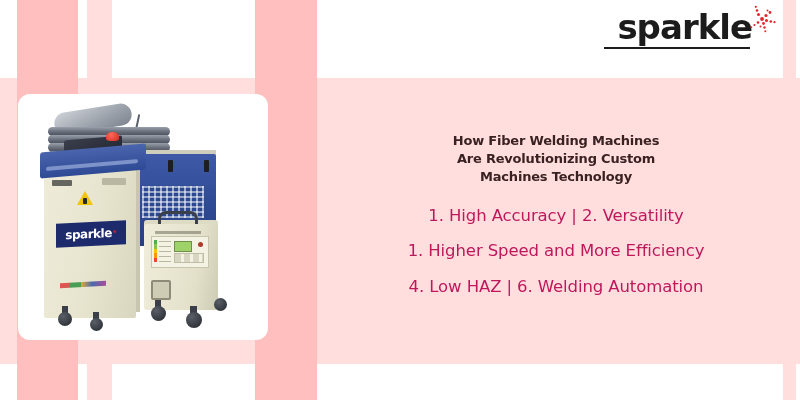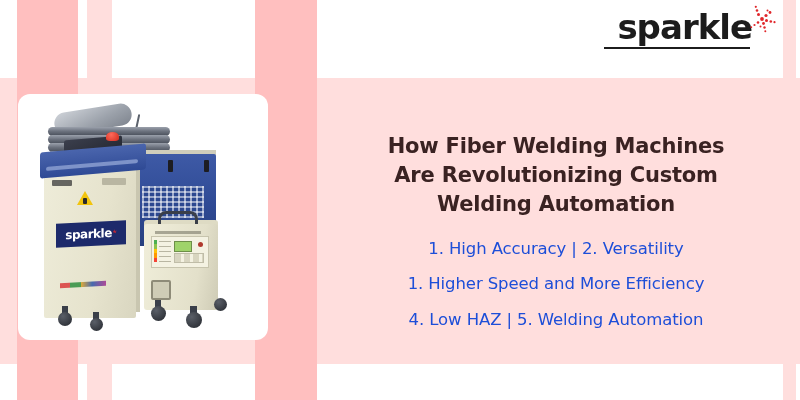--- a/index.html
+++ b/index.html
@@ -307,36 +307,36 @@
   
   #content {
     position: absolute;
     left: 340px;
     top: 132px;
     width: 432px;
     text-align: center;
   }
   #headline {
     font-family: "DejaVu Sans", sans-serif;
-    font-size: 21px;
+    font-size: 13px;
     font-weight: 700;
     line-height: 1.38;
     color: #3a2222;
     letter-spacing: -0.2px;
     margin: 0;
   }
   #feature-list {
     list-style: none;
     margin: 22px 0 0 0;
     padding: 0;
   }
   #feature-list li {
     font-family: "DejaVu Sans", sans-serif;
     font-size: 16.5px;
-    color: #1d4ed8;
+    color: #be185d;
     line-height: 1;
     padding: 0;
     margin: 0 0 19px 0;
     letter-spacing: -0.1px;
   }
 </style>
 </head>
 <body>
 
 <div id="banner">
@@ -430,22 +430,22 @@
         <circle cx="24.5" cy="22.5" r="1.0"></circle>
       </g>
     </svg>
     <div id="logo-rule"></div>
   </div>
 
   <div id="content">
     <h1 id="headline">
       <span>How Fiber Welding Machines</span><br>
       <span>Are Revolutionizing Custom</span><br>
-      <span>Welding Automation</span>
+      <span>Machines Technology</span>
     </h1>
     <ul id="feature-list">
       <li>1. High Accuracy | 2. Versatility</li>
       <li>1. Higher Speed and More Efficiency</li>
-      <li>4. Low HAZ | 5. Welding Automation</li>
+      <li>4. Low HAZ | 6. Welding Automation</li>
     </ul>
   </div>
 
 </div>
 
 </body></html>

